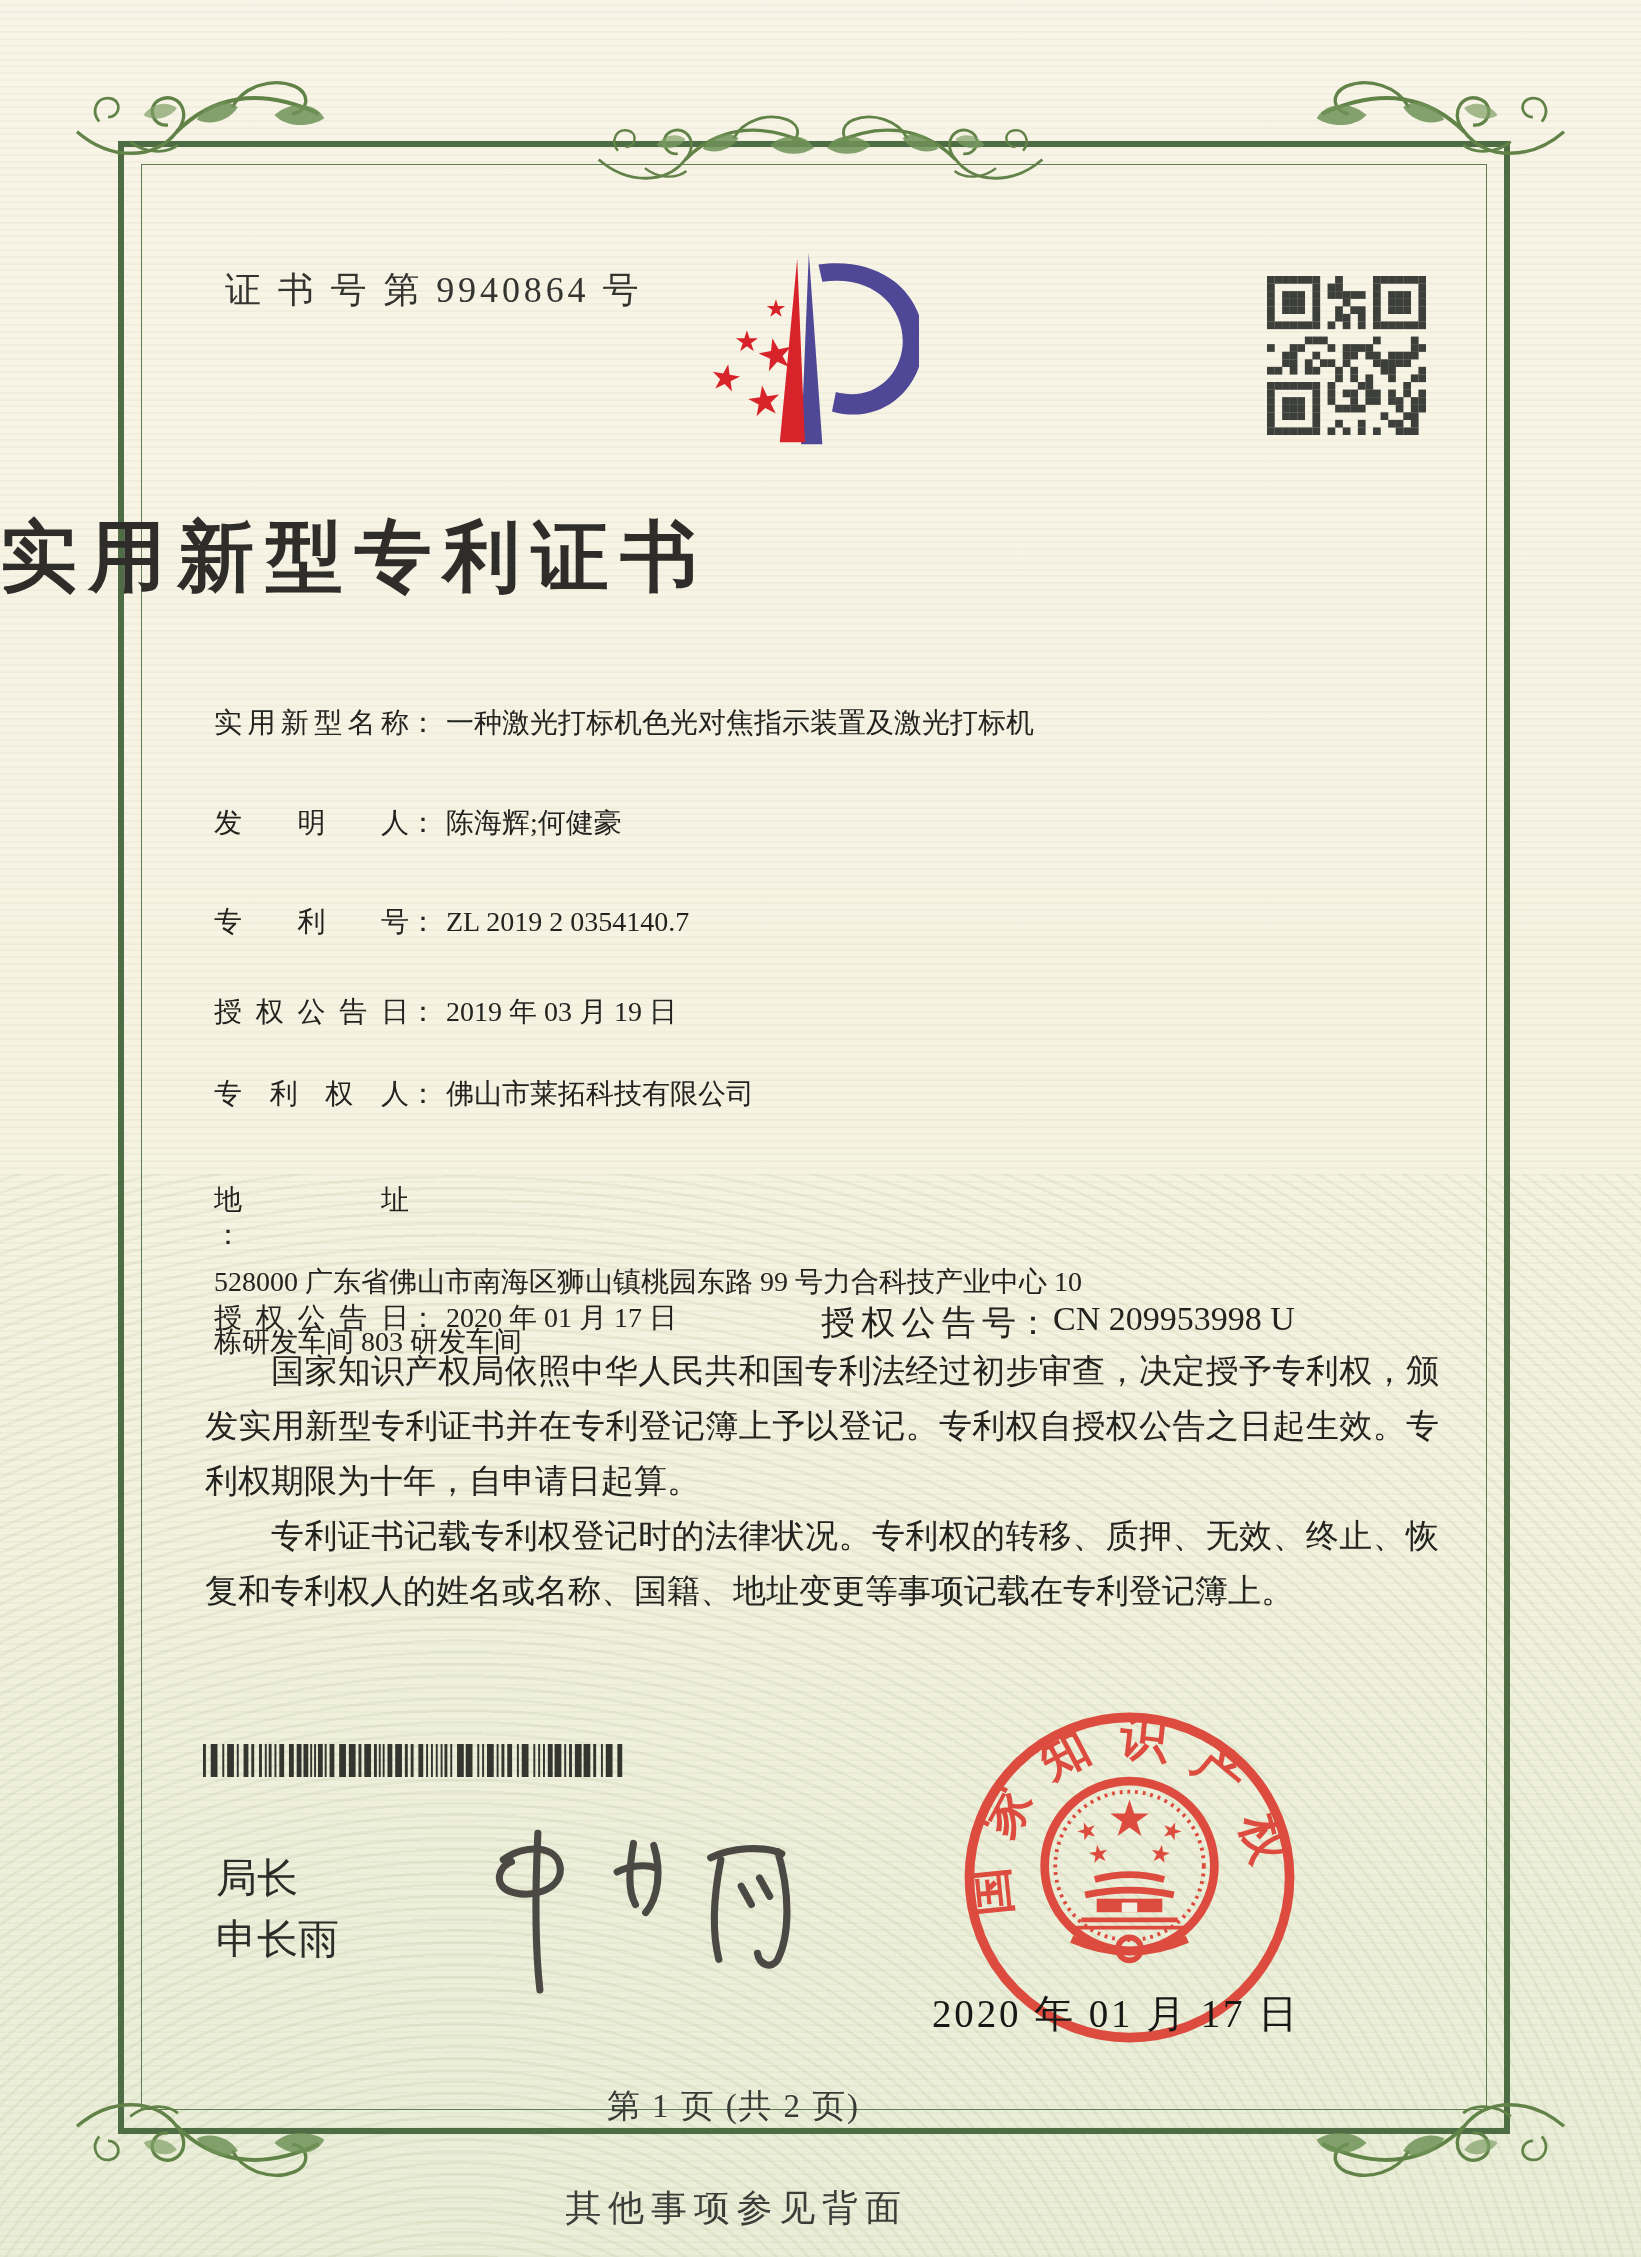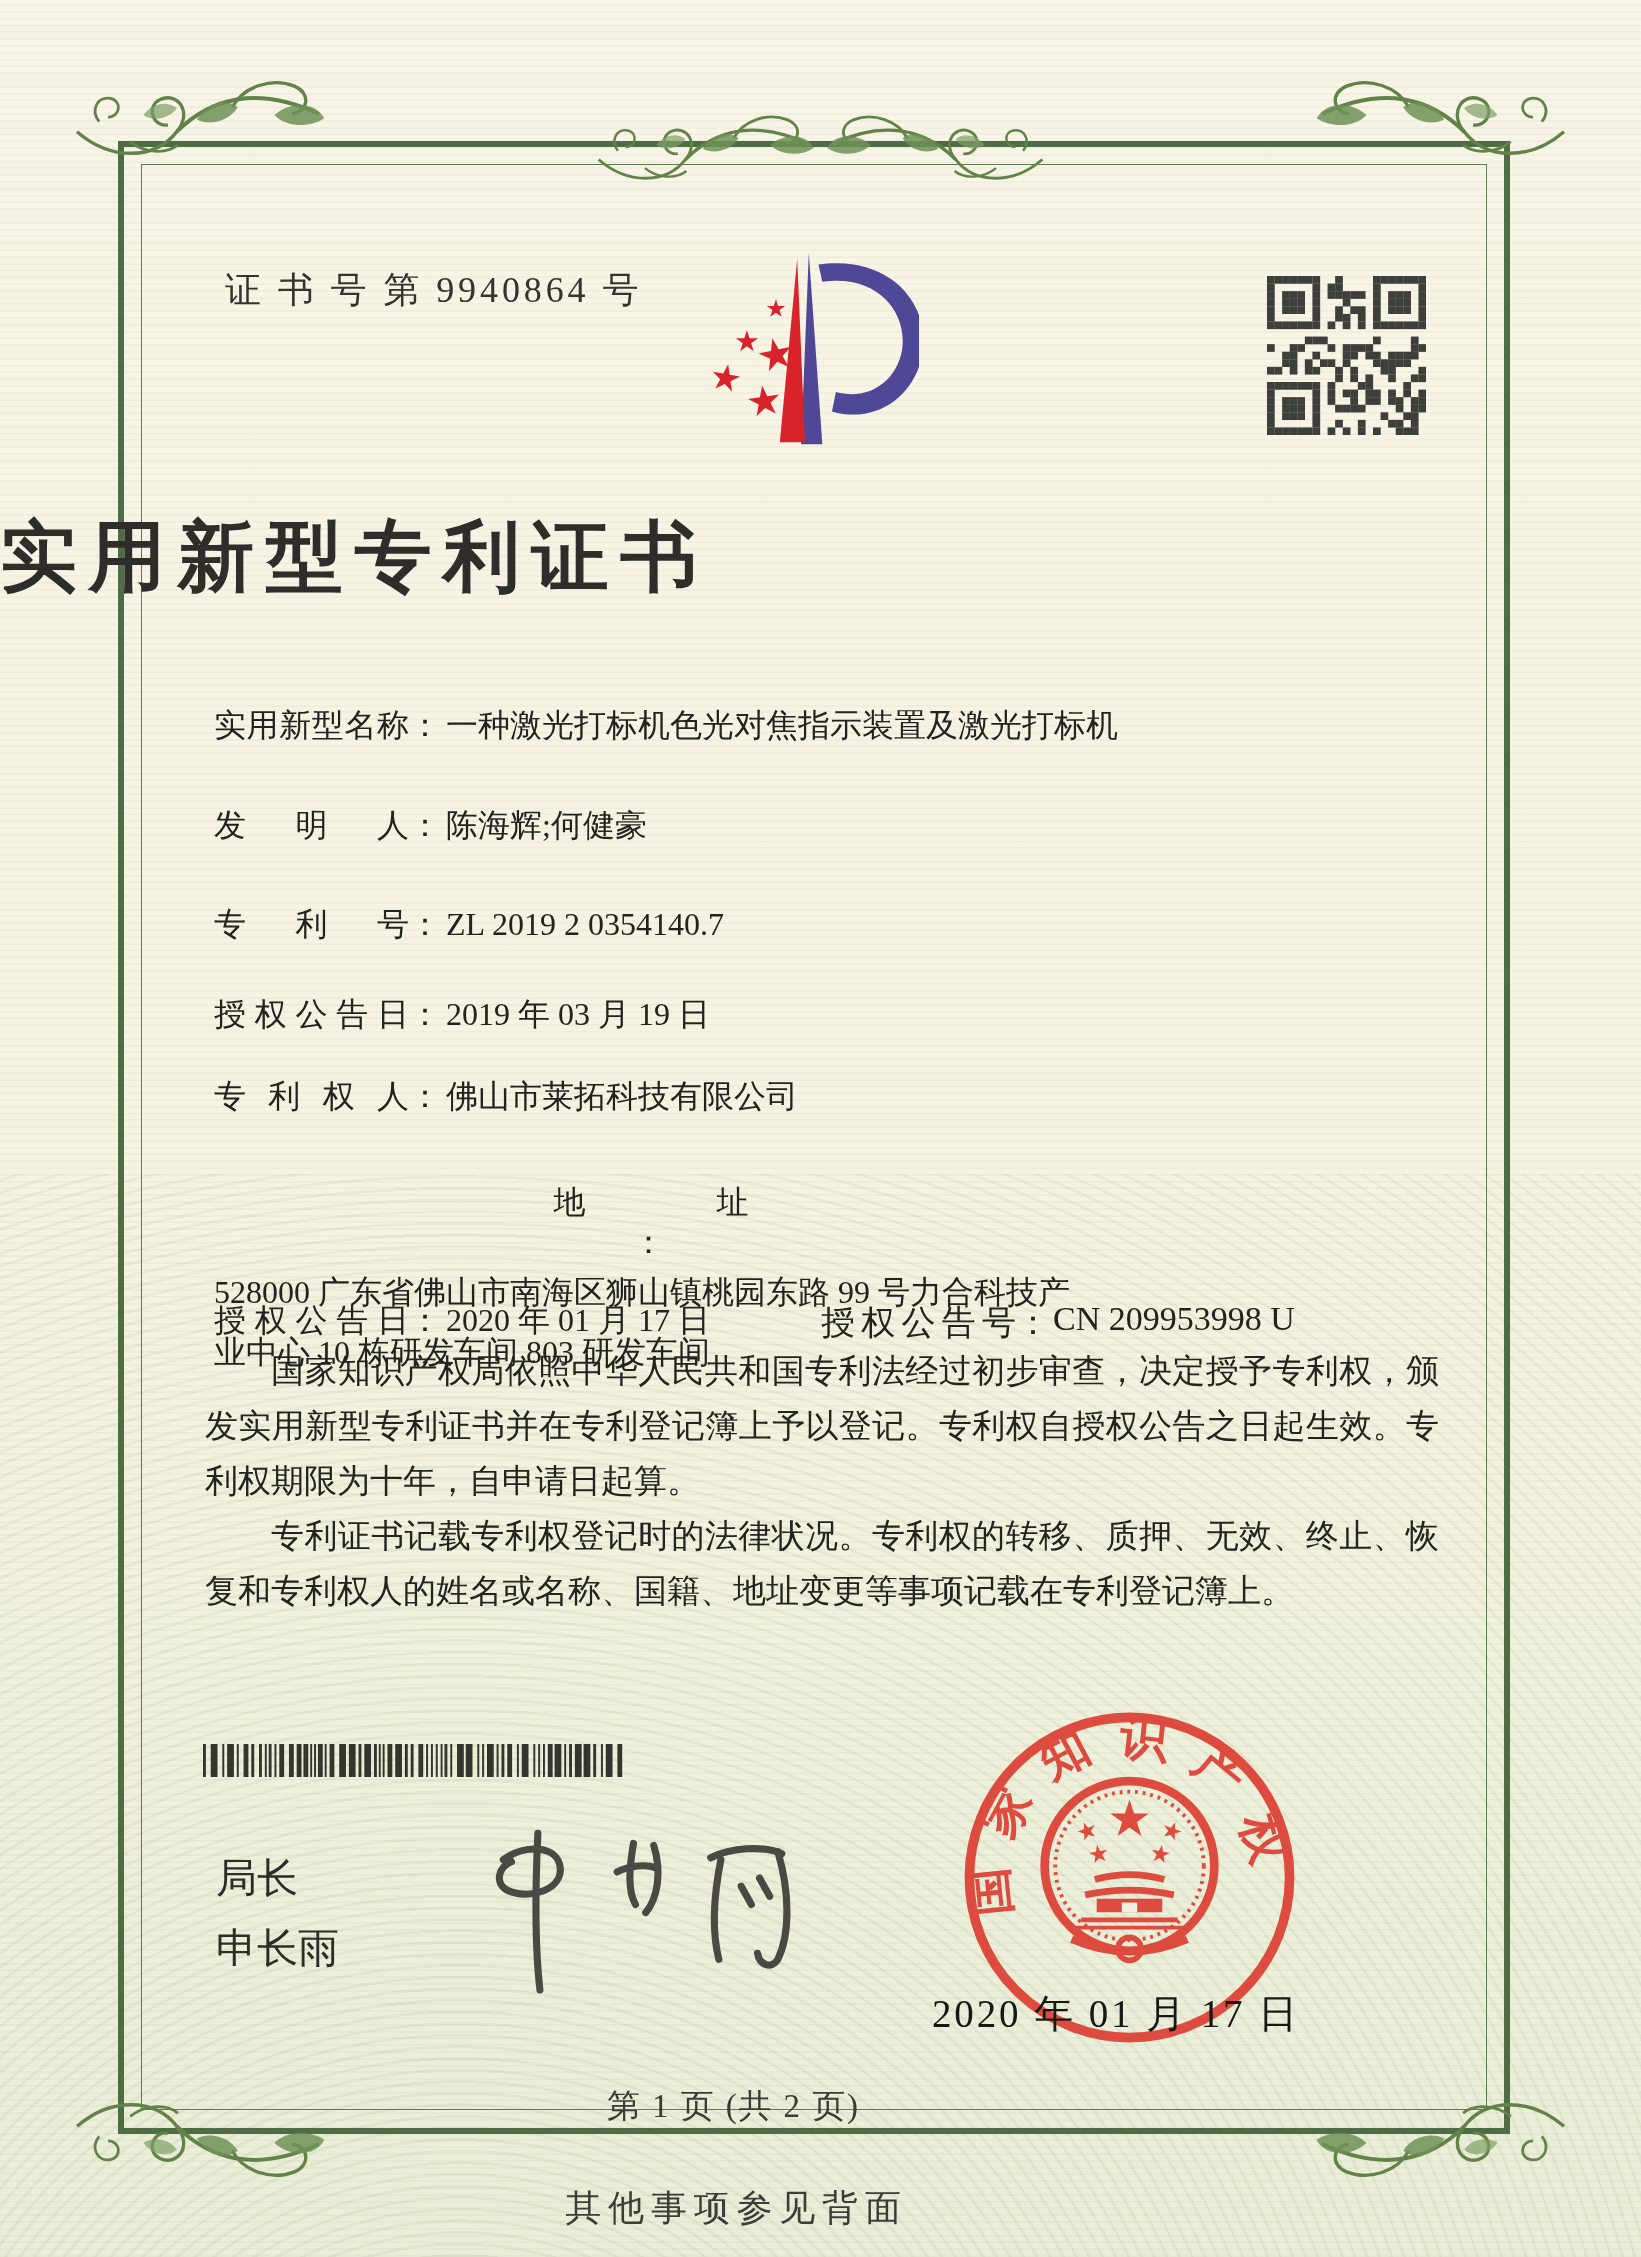--- a/index.html
+++ b/index.html
@@ -27,35 +27,35 @@
   .cert-no{
     position:absolute; left:216px; top:266px;
     font-size:36px; letter-spacing:3.9px; color:#33332f;margin-left:9px;
   }
   .logo{position:absolute; left:687px; top:249px; width:232px; height:203px;}
   .qr{position:absolute; left:1267px; top:276px; width:159px; height:159px;}
   .title{
     position:absolute; left:0; top:506px; width:1641px; text-align:left;
     font-size:77px; font-weight:bold; letter-spacing:11.6px; color:#2e2d2a;
   }
-  .frow{position:absolute; left:214px; display:flex; font-size:32px; color:#22221f; line-height:1.25;align-items:center;}
+  .frow{position:absolute; left:214px; display:flex; font-size:28px; color:#22221f; line-height:1.25;}
   .flabel{display:inline-block; width:195px; text-align:justify; text-align-last:justify; flex:none;}
   .fcolon{flex:none; width:37px;}
   .fvalue{max-width:912px;}
   .addr .fvalue{width:874px; line-height:60px;}
   .grant2{position:absolute; left:821px; display:flex; font-size:34px; color:#22221f;}
   .body-text{
     position:absolute; left:205px; top:1344px; width:1234px;
     font-size:33px; line-height:55px; text-align:justify; color:#23231f;
   }
   .body-text p{margin:0; text-indent:2em;}
   .barcode{position:absolute; left:203px; top:1744px; width:425px; height:33px;}
   .signer{position:absolute; left:216px; top:1856px; font-size:41px; color:#2c2c29;}
   .signer div{line-height:1.1;}
-  .signer .name{margin-top:25px;}
+  .signer .name{margin-top:16px;}
   .signature{position:absolute; left:454px; top:1815px; width:367px; height:183px;}
   .seal{position:absolute; left:954px; top:1702px; width:351px; height:351px; opacity:.93;}
   .seal-date{
     position:absolute; left:923px; top:1987px; width:386px; text-align:center;
     font-size:39px; letter-spacing:2.9px; color:#171715; z-index:5;
   }
   .page-info{
     position:absolute; left:444px; top:2084px; width:579px; text-align:center;
     font-size:33px; color:#3a3a36; letter-spacing:1.9px;
   }

